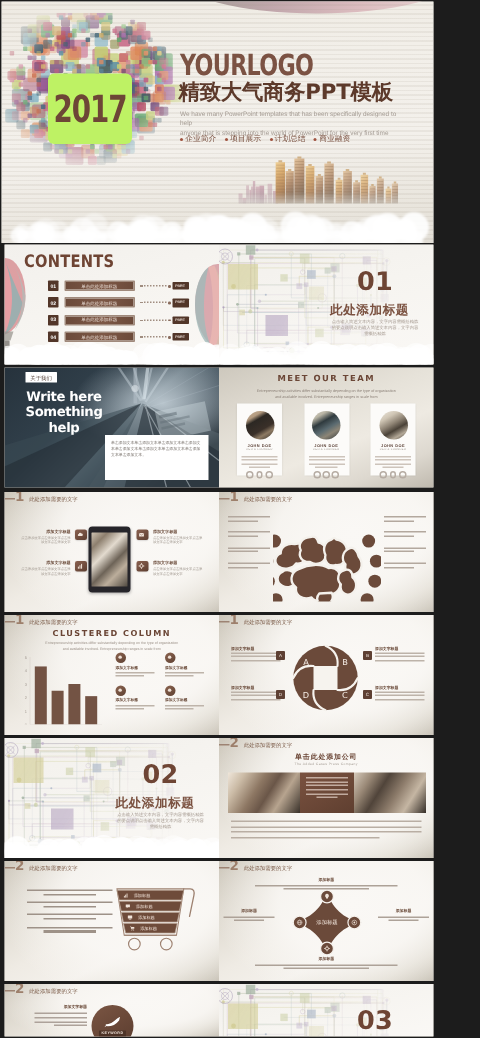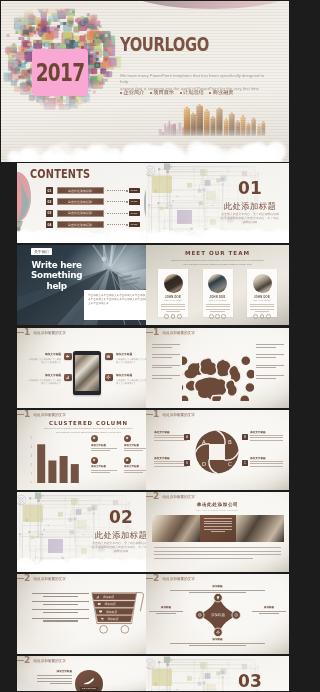--- a/index.html
+++ b/index.html
@@ -1,27 +1,27 @@
 <!DOCTYPE html>
 <html><head>
 <meta charset="utf-8">
 <style>
   html,body{margin:0;padding:0;}
   body{width:290px;height:692px;background:#1c1c1c;font-family:"Liberation Sans",sans-serif;overflow:hidden;}
   .page{position:relative;width:290px;height:692px;overflow:hidden;background:#1c1c1c;}
   .hero{position:absolute;left:1px;top:1px;width:288px;height:161px;overflow:hidden;background:#eceae4;}
   .sl{position:absolute;width:143px;height:80px;overflow:hidden;background:#e8e4dc;}
   .sl.r{left:146px;}
-  .sl.l{left:17px;}
+  .sl.l{left:3px;}
   
   .stripes{position:absolute;inset:0;background:repeating-linear-gradient(to bottom,rgba(255,255,255,0) 0px,rgba(255,255,255,0) 2px,rgba(160,150,135,.13) 2px,rgba(160,150,135,.13) 3px);}
   .herograd{position:absolute;inset:0;background:linear-gradient(175deg,#eeeae2 0%,#f2efe9 28%,#f3f0eb 60%,#e9e5dd 86%,#e2ded6 100%);}
   .heroarc{position:absolute;left:118px;top:-16px;width:185px;height:24px;border-radius:0 0 50% 50%/0 0 100% 100%;background:linear-gradient(100deg,#8e8c84,#b99ba2 35%,#d8b3b8 65%,#e8d3d2);opacity:.85;}
   #mosaic{position:absolute;left:-2px;top:6px;width:135px;height:115px;}
-  .whitebox{position:absolute;left:31px;top:48px;width:56px;height:47px;background:#f9a8d4;border-radius:4px;box-shadow:0 0 4px rgba(0,0,0,.07);}
+  .whitebox{position:absolute;left:31px;top:48px;width:56px;height:47px;background:#bef264;border-radius:4px;box-shadow:0 0 4px rgba(0,0,0,.07);}
   .yr{position:absolute;left:0;top:0;width:56px;height:47px;display:flex;align-items:center;justify-content:center;font-family:"DejaVu Sans",sans-serif;font-weight:700;font-size:25px;color:#6d4636;letter-spacing:-1px;transform:scaleX(.74);}
   .logo{position:absolute;left:119px;top:34px;font-family:"DejaVu Sans",sans-serif;font-weight:700;font-size:19px;color:#7b5243;letter-spacing:-0.6px;transform:scaleX(.78) scaleY(1.02);transform-origin:left top;line-height:19px;}
   .ctitle{position:absolute;left:118px;top:54px;font-family:"DejaVu Sans",sans-serif;font-weight:700;font-size:14.2px;color:#5d3a2b;letter-spacing:-.1px;transform:scaleX(1);transform-origin:left top;line-height:15px;}
   .cdesc{position:absolute;left:119px;top:72px;font-size:4.3px;color:#a39a92;line-height:6.3px;width:152px;}
   .bullets{position:absolute;left:119px;top:88px;display:flex;gap:5.5px;font-size:5.2px;color:#7a5140;align-items:center;}
   .bullets span{display:flex;align-items:center;gap:1.5px;}
   .bdot{width:2px;height:2px;border-radius:50%;background:#a0533f;display:inline-block;}
   #city{position:absolute;left:152px;top:103px;width:124px;height:40px;}
   #clouds{position:absolute;left:0;bottom:-2px;width:290px;height:36px;}
 
@@ -40,21 +40,21 @@
   .ct-rows{position:absolute;left:29px;top:24px;width:110px;}
   .ct-row{display:flex;align-items:center;height:7px;margin-bottom:4.4px;}
   .ct-num{width:7px;height:7px;background:#523629;color:#fff;font-size:3.4px;display:flex;align-items:center;justify-content:center;font-weight:700;border-radius:.5px;}
   .ct-bar{margin-left:3.6px;width:47px;height:7px;background:linear-gradient(100deg,#6b4a3a,#7d5846 55%,#6b4a3a);border-radius:.6px;display:flex;align-items:center;justify-content:center;color:#e8dcd4;font-size:3px;border:.35px solid #a08a7c;box-sizing:border-box;}
   .ct-dots{margin-left:3.5px;width:18px;border-top:.5px dotted #a08d80;position:relative;}
   .ct-dots:after{content:"";position:absolute;right:-3px;top:-1.2px;width:1.8px;height:1.8px;border-radius:50%;background:#8a6d5e;}
   .ct-tag{margin-left:3.5px;width:11px;height:5.4px;background:#523629;border-radius:.5px;display:flex;align-items:center;justify-content:center;color:#e6d9d1;font-size:2.5px;font-weight:700;}
 
   
   .sec-num{position:absolute;left:84px;top:17px;width:40px;text-align:center;font-family:"DejaVu Sans",sans-serif;font-weight:700;font-size:17px;color:#6e4534;letter-spacing:.2px;line-height:16px;}
-  .sec-title{position:absolute;left:74px;top:38px;width:60px;text-align:center;font-weight:400;font-size:8.4px;color:#7b5241;letter-spacing:.4px;}
+  .sec-title{position:absolute;left:74px;top:38px;width:60px;font-weight:700;font-size:8.4px;color:#7b5241;letter-spacing:.4px;}
   .sec-desc{position:absolute;left:72px;top:49px;width:64px;text-align:center;font-size:2.9px;line-height:4.2px;color:#a79c93;}
 
   
   .about-photo{position:absolute;inset:0;background:#263139;overflow:hidden;}
   .tunnel{position:absolute;left:0;top:0;width:143px;height:80px;}
   .about-tag{position:absolute;left:14px;top:3px;background:#fff;color:#4e3a30;font-size:3.6px;padding:1.5px 3.2px;border-radius:.4px;}
   .about-head{position:absolute;left:14px;top:15px;font-family:"DejaVu Sans",sans-serif;font-weight:700;font-size:8.8px;line-height:10.3px;color:#fff;letter-spacing:-.25px;text-align:center;}
   .about-card{position:absolute;left:67px;top:45px;width:69px;height:30px;background:#fff;padding:3.5px 4px;box-sizing:border-box;}
   .about-body{font-size:2.6px;line-height:4.2px;color:#7a736d;}
 
@@ -605,20 +605,21 @@
           <rect x="59.20" y="20.80" width="3.20" height="3.20" rx="0.51" fill="#5e8fa3" opacity="0.49"></rect>
           <rect x="72.00" y="59.20" width="3.20" height="3.20" rx="0.51" fill="#3e5c6e" opacity="0.64"></rect>
           <rect x="65.60" y="14.40" width="3.20" height="3.20" rx="0.51" fill="#3e5c6e" opacity="0.38"></rect>
           <rect x="40.00" y="20.80" width="3.20" height="3.20" rx="0.51" fill="#8e4f86" opacity="0.59"></rect>
         </g>
       </svg>
     <div class="whitebox">
       <div class="yr">2017</div>
     </div>
     <div class="logo">YOURLOGO</div>
+    <div class="ctitle">精致大气商务PPT模板</div>
     <div class="cdesc">
       <div>We have many PowerPoint templates that has been specifically designed to help</div>
       <div>anyone that is stepping into the world of PowerPoint for the very first time</div>
     </div>
     <div class="bullets">
         <span>
           <i class="bdot"></i>
           <em style="font-style: normal;">企业简介</em>
         </span>
         <span>

